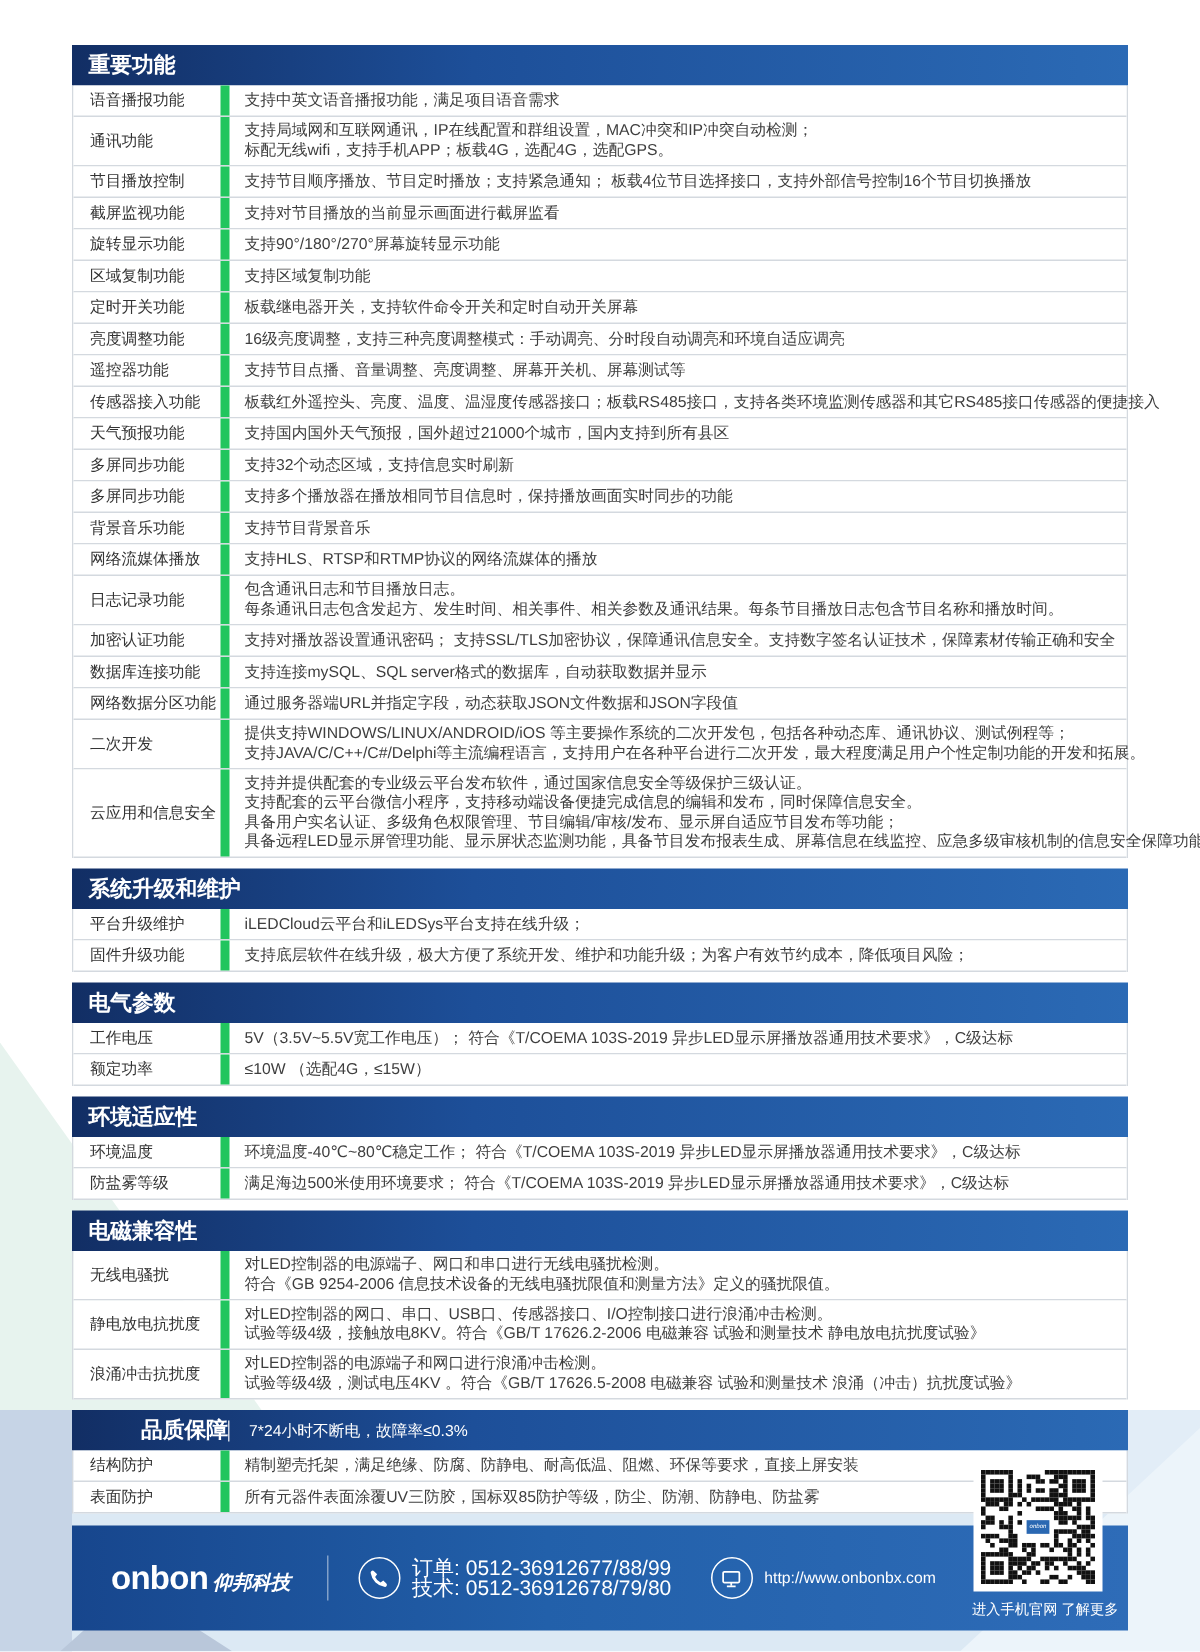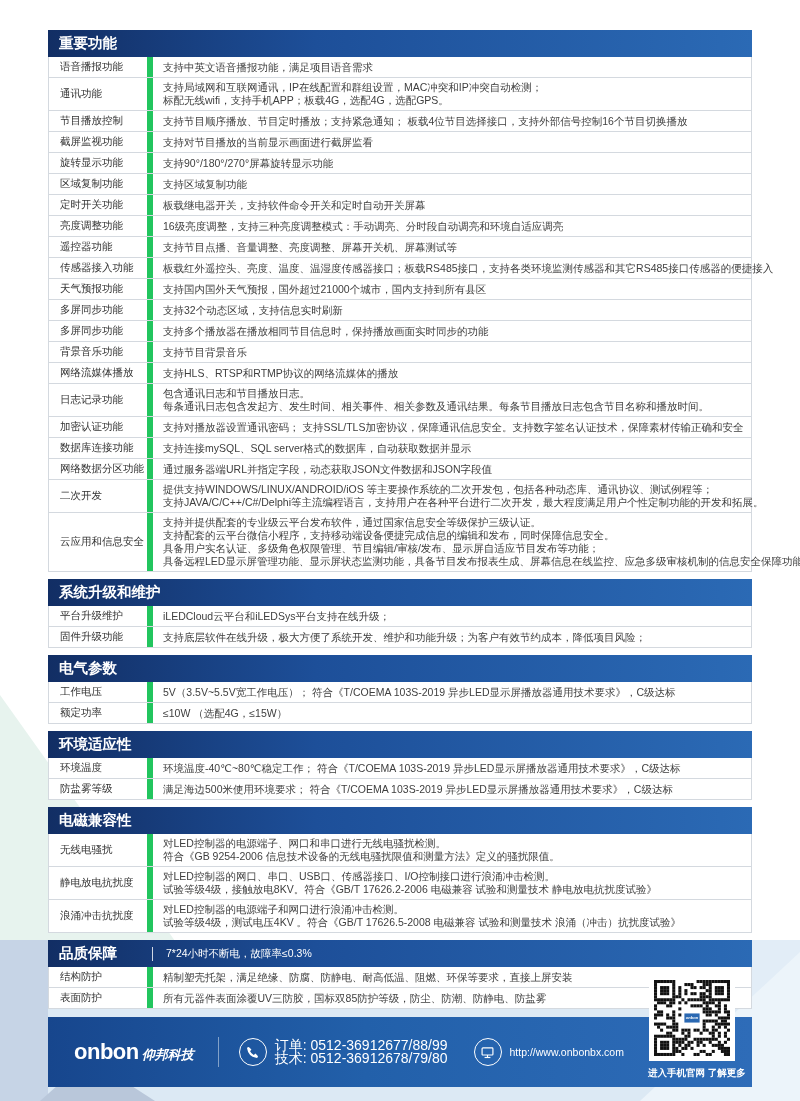--- a/index.html
+++ b/index.html
@@ -20,21 +20,21 @@
     clip-path:polygon(100% 0,100% 100%,0 100%);}
   .bg-right-top{left:752px;top:940px;width:48px;height:60px;background:#e2edf7;}
 
   
   .content{position:absolute;left:48px;top:30px;width:704px;z-index:1;}
 
   .sec{margin-bottom:7px;}
   .sec-head{height:27px;display:flex;align-items:center;color:#fff;
     background:linear-gradient(90deg,#122e64 0%,#1d4f99 38%,#2b6ab5 100%);}
   .sec-title{font-size:14.5px;font-weight:bold;padding-left:11px;box-sizing:border-box;white-space:nowrap;}
-  .sec-head.with-note .sec-title{width:104px;}
+  .sec-head.with-note .sec-title{width:104px;text-align:right;}
   .sec-divider{width:1px;height:14px;background:rgba(255,255,255,.8);}
   .sec-note{padding-left:13px;font-size:10.5px;font-weight:normal;white-space:nowrap;}
 
   .rows{border-left:1px solid #d4d9df;border-right:1px solid #d4d9df;}
   .row{display:flex;background:#fff;border-bottom:1px solid #d4d9df;}
   .row-label{width:104px;min-width:104px;box-sizing:border-box;
     padding:3px 4px 3px 11px;border-right:6px solid #22c55e;
     display:flex;align-items:center;font-size:10.5px;color:#333;white-space:nowrap;}
   .row-content{flex:1;padding:3px 10px;display:flex;flex-direction:column;justify-content:flex-end;
     font-size:10.5px;line-height:13px;color:#3e3e3e;}
@@ -48,21 +48,21 @@
   .logo-en{font-size:22px;font-weight:bold;letter-spacing:-0.5px;}
   .logo-cn{font-size:13px;font-weight:bold;font-style:italic;margin-left:3px;}
   .foot-divider{width:1px;height:30px;background:rgba(255,255,255,.45);margin:0 20px 0 24px;}
   .foot-item{display:flex;align-items:center;}
   .foot-icon{width:26px;height:26px;border:1.4px solid #fff;border-radius:50%;
     display:flex;align-items:center;justify-content:center;margin-right:8px;flex:none;}
   .foot-lines{font-size:14px;line-height:13.5px;white-space:nowrap;}
   .foot-url{font-size:10.5px;white-space:nowrap;}
   .foot-item + .foot-item{margin-left:26px;}
 
-  .qr-wrap{position:absolute;right:16px;top:-42px;width:88px;text-align:center;font-weight:bold;}
+  .qr-wrap{position:absolute;right:16px;top:-42px;width:88px;text-align:center;}
   .qr-box{width:76px;height:76px;background:#fff;padding:5px;margin:0 auto;}
   .qr-caption{margin-top:6px;font-size:9.5px;color:#fff;white-space:nowrap;}
 </style>
 </head>
 <body>
 
 <div class="bg bg-mint"></div>
 <div class="bg bg-bottom"></div>
 <div class="bg bg-left-band"></div>
 <div class="bg bg-right-top"></div>

